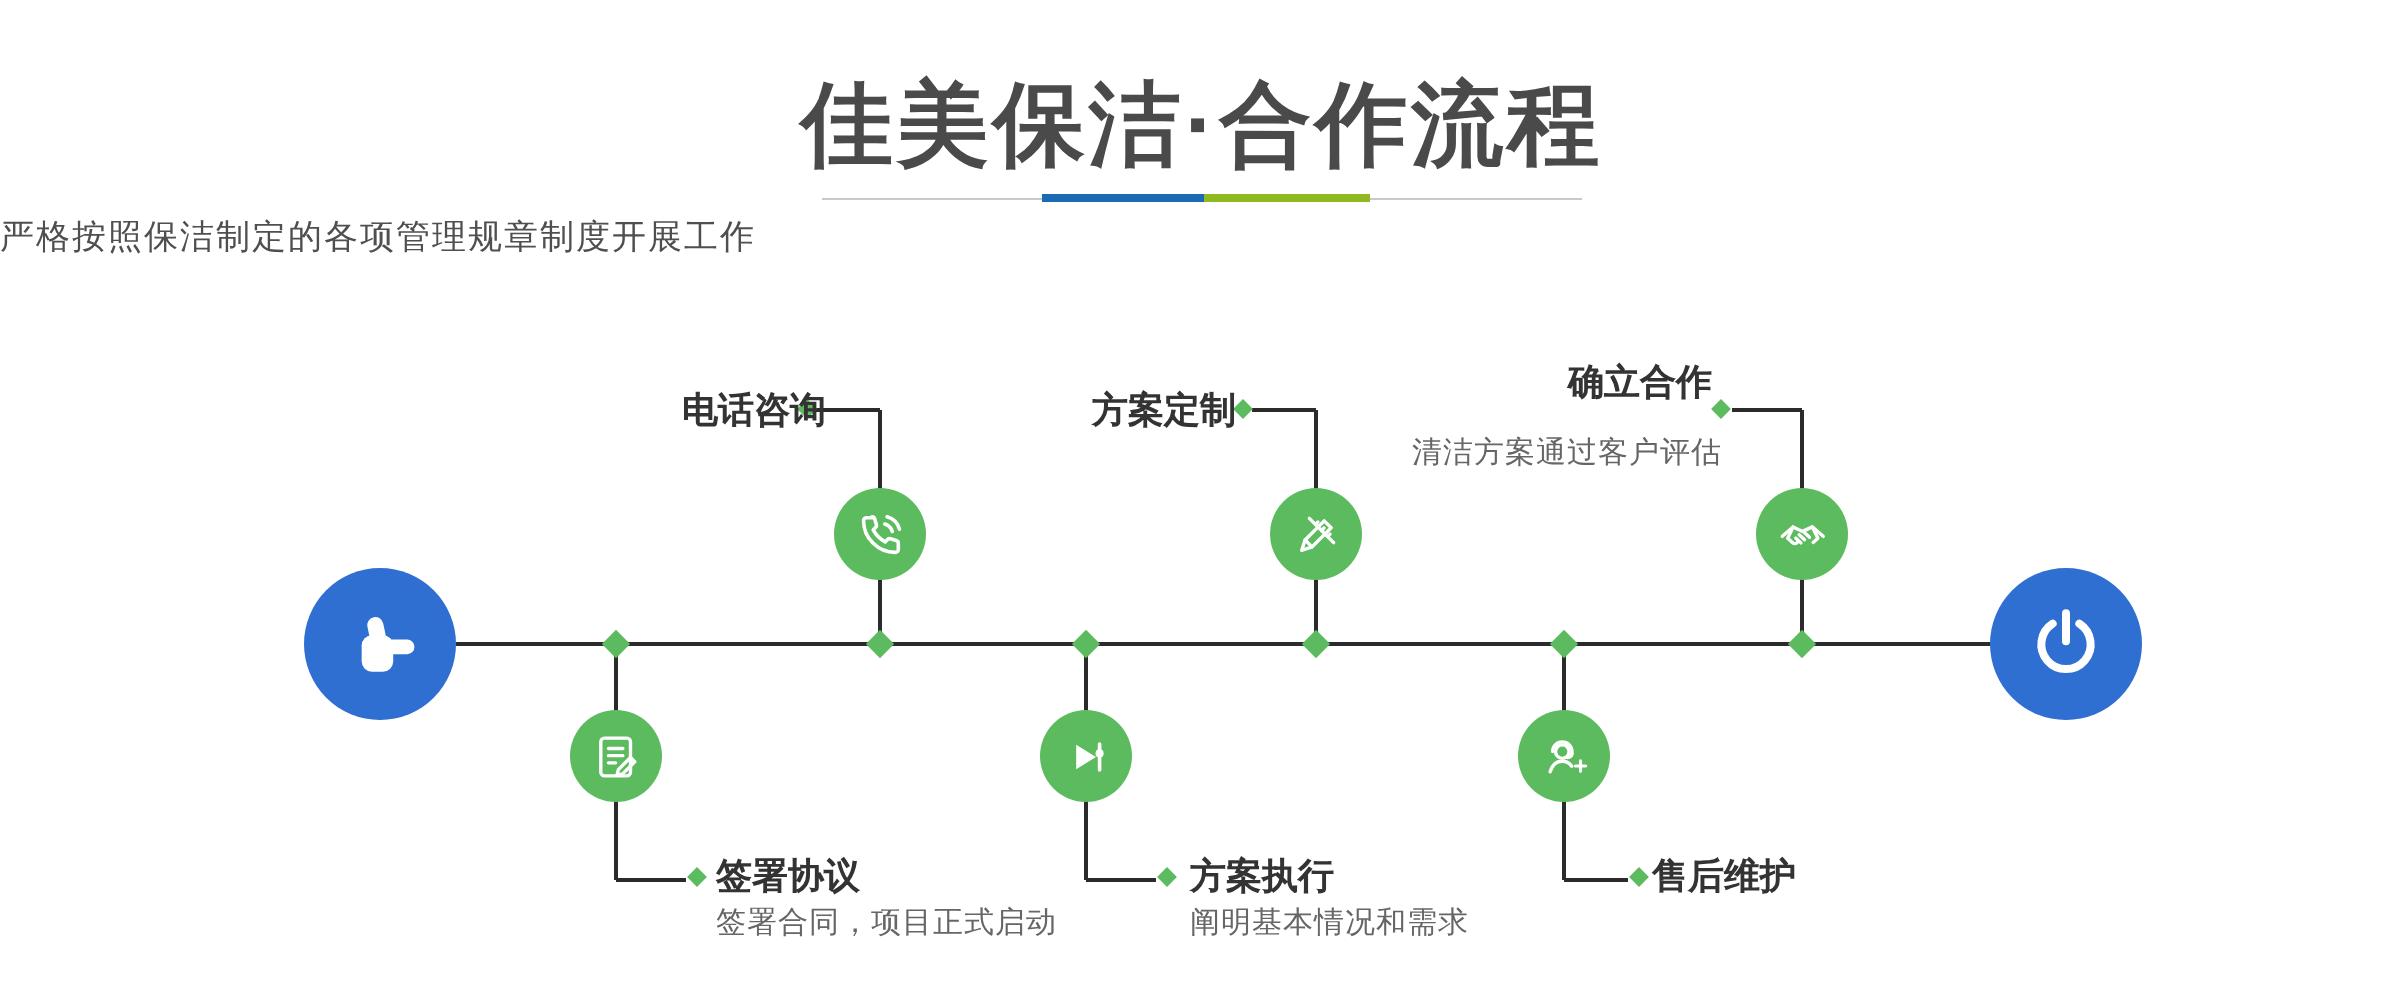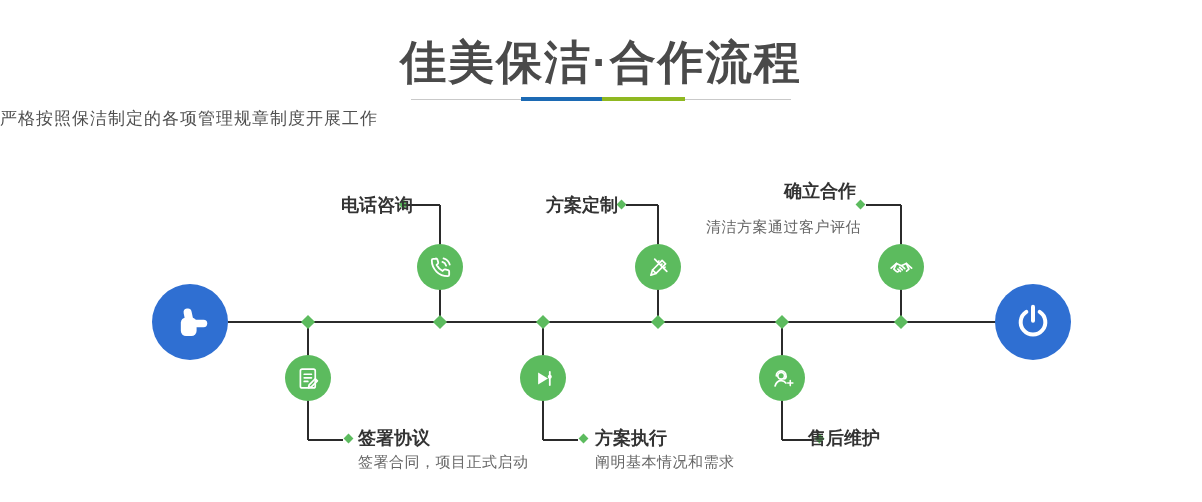--- a/index.html
+++ b/index.html
@@ -160,15 +160,15 @@
 
   <div class="abs step-title" style="left:784px;top:181px;">确立合作</div>
   <div class="abs step-desc" style="left:706px;top:217px;">清洁方案通过客户评估</div>
 
   <div class="abs step-title" style="left:358px;top:428px;">签署协议</div>
   <div class="abs step-desc" style="left:358px;top:452px;">签署合同，项目正式启动</div>
 
   <div class="abs step-title" style="left:595px;top:428px;">方案执行</div>
   <div class="abs step-desc" style="left:595px;top:452px;">阐明基本情况和需求</div>
 
-  <div class="abs step-title" style="left:808px;top:428px;">售后维护</div>
+  <div class="abs step-title" style="left:826px;top:428px;">售后维护</div>
 
 </div>
 
 </body></html>

